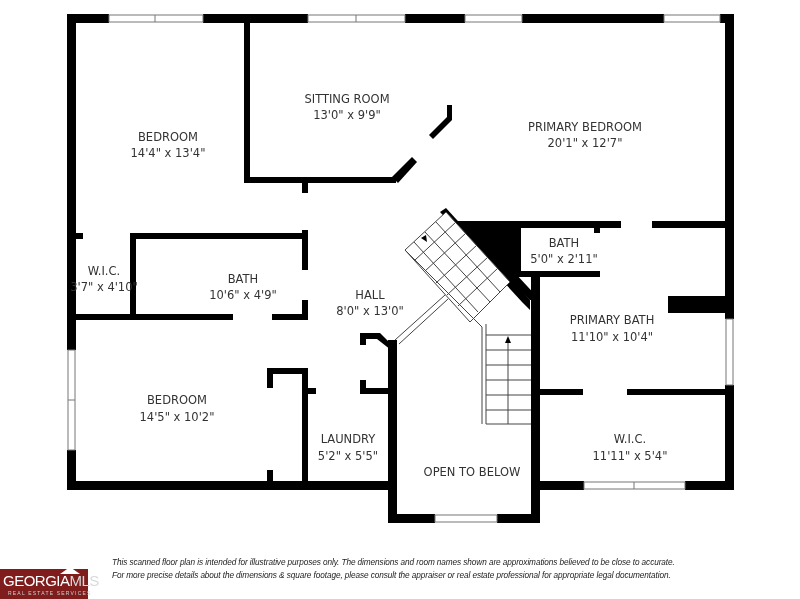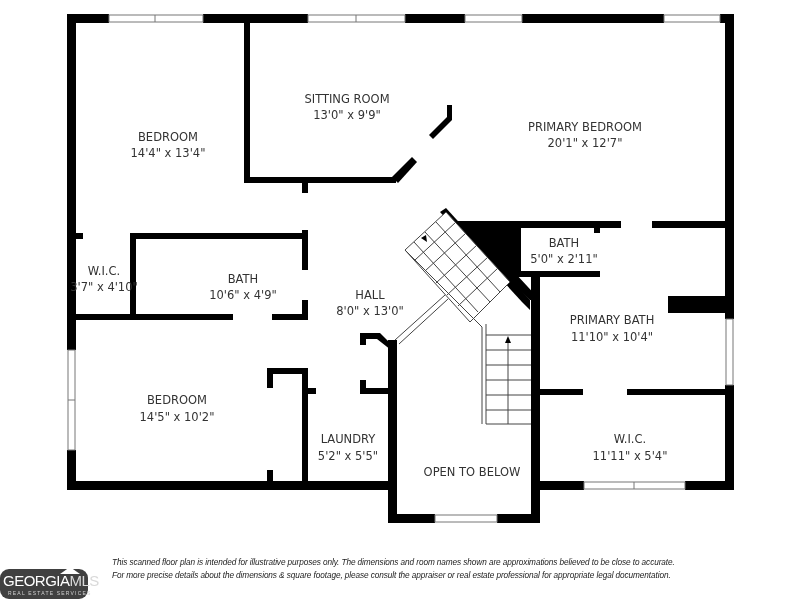--- a/index.html
+++ b/index.html
@@ -1,20 +1,20 @@
 <!DOCTYPE html>
 <html><head>
 <meta charset="utf-8">
 <style>
   html, body { margin: 0; padding: 0; background: #ffffff; }
   body { width: 800px; height: 599px; position: relative; overflow: hidden; font-family: "DejaVu Sans", sans-serif; }
   svg#plan { position: absolute; left: 0; top: 0; }
   .room-label { font-family: "DejaVu Sans", sans-serif; font-size: 11.5px; fill: #333333; text-anchor: middle; }
   .disclaimer { position: absolute; left: 112px; top: 556px; width: 640px; font-family: "Liberation Sans", sans-serif; font-style: italic; font-size: 8.6px; line-height: 13px; color: #222222; letter-spacing: -0.1px; transform: scaleX(0.96); transform-origin: left top; white-space: nowrap; }
-  .logo { position: absolute; left: 0; top: 569px; width: 88px; height: 30px; background: #404040; border-radius: 9px; }
+  .logo { position: absolute; left: 0; top: 569px; width: 88px; height: 30px; background: #7f1d1d; }
   .logo-main { position: absolute; left: 3px; top: 3px; font-family: "Liberation Sans", sans-serif; font-size: 15px; color: #ffffff; letter-spacing: -0.5px; white-space: nowrap; }
   .logo-main .mls { color: #d9d9d9; }
   .logo-sub { position: absolute; left: 8px; top: 21px; font-family: "Liberation Sans", sans-serif; font-size: 5px; color: #d0d0d0; letter-spacing: 1.2px; white-space: nowrap; }
   .logo-roof { position: absolute; left: 60px; top: -2px; width: 0; height: 0; border-left: 10px solid transparent; border-right: 10px solid transparent; border-bottom: 7px solid #ffffff; }
 </style>
 </head>
 <body>
 
 <svg id="plan" width="800" height="545" viewBox="0 0 800 545" xmlns="http://www.w3.org/2000/svg">
   <g fill="#000">

